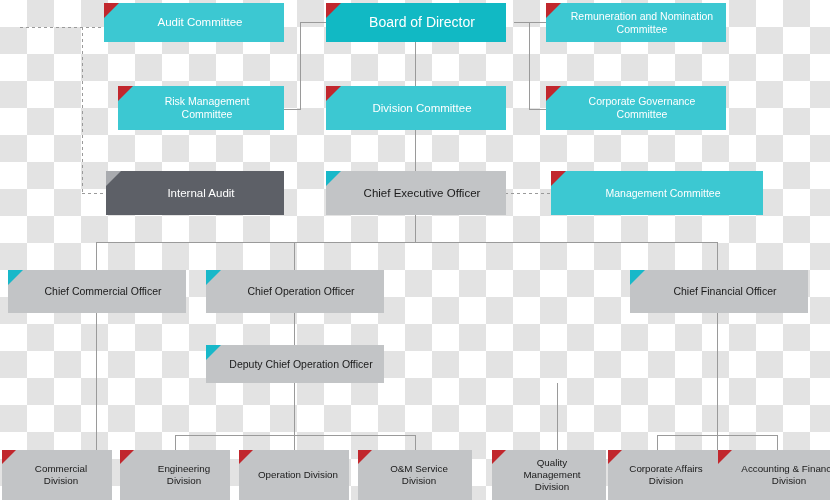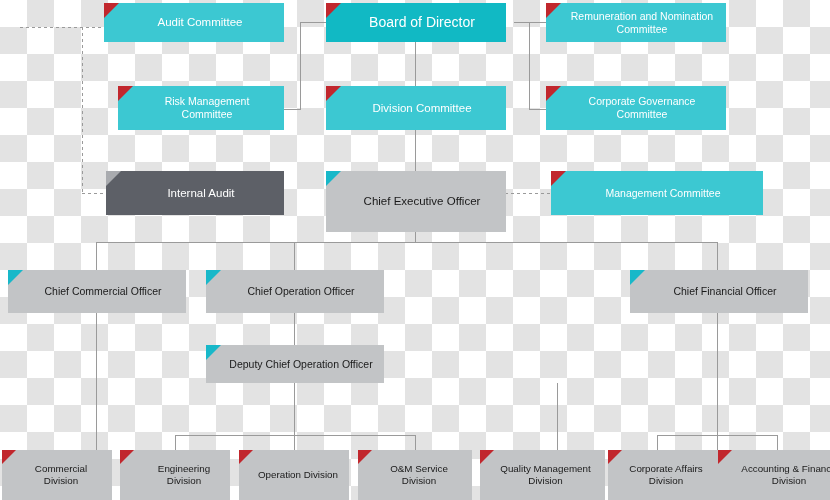--- a/index.html
+++ b/index.html
@@ -168,21 +168,21 @@
   </div>
 
   <div class="node grey-dark f13" style="left:106px; top:171px; width:178px; height:44px;">
     <span class="lbl">Internal Audit</span>
   </div>
 
   <div class="node teal f12" style="left:546px; top:86px; width:180px; height:44px;">
     <span class="lbl">Corporate Governance Committee</span>
   </div>
 
-  <div class="node grey-teal f13" style="left:326px; top:171px; width:180px; height:61px;">
+  <div class="node grey-teal f13" style="left:326px; top:171px; width:180px; height:44px;">
     <span class="lbl">Chief Executive Officer</span>
   </div>
 
   <div class="node teal f12" style="left:551px; top:171px; width:212px; height:44px;">
     <span class="lbl">Management Committee</span>
   </div>
 
   <div class="node grey-teal f12" style="left:8px; top:270px; width:178px; height:43px;">
     <span class="lbl">Chief Commercial Officer</span>
   </div>
@@ -204,21 +204,21 @@
   </div>
   <div class="node grey-red f11" style="left:120px; top:450px; width:110px; height:50px; padding-left:28px;">
     <span class="lbl">Engineering Division</span>
   </div>
   <div class="node grey-red f11" style="left:239px; top:450px; width:110px; height:50px; padding-left:18px;">
     <span class="lbl">Operation Division</span>
   </div>
   <div class="node grey-red f11" style="left:358px; top:450px; width:114px; height:50px; padding-left:18px;">
     <span class="lbl">O&amp;M Service Division</span>
   </div>
-  <div class="node grey-red f11" style="left:480px; top:450px; width:125px; height:50px; padding-left:16px;">
+  <div class="node grey-red f11" style="left:492px; top:450px; width:114px; height:50px; padding-left:16px;">
     <span class="lbl">Quality Management Division</span>
   </div>
   <div class="node grey-red f11" style="left:600px; top:450px; width:110px; height:50px; padding-left:16px;margin-left:8px;">
     <span class="lbl">Corporate Affairs Division</span>
   </div>
   <div class="node grey-red f11" style="left:718px; top:450px; width:136px; height:50px; padding-left:16px;">
     <span class="lbl">Accounting &amp; Finance Division</span>
   </div>
 
 </div>

